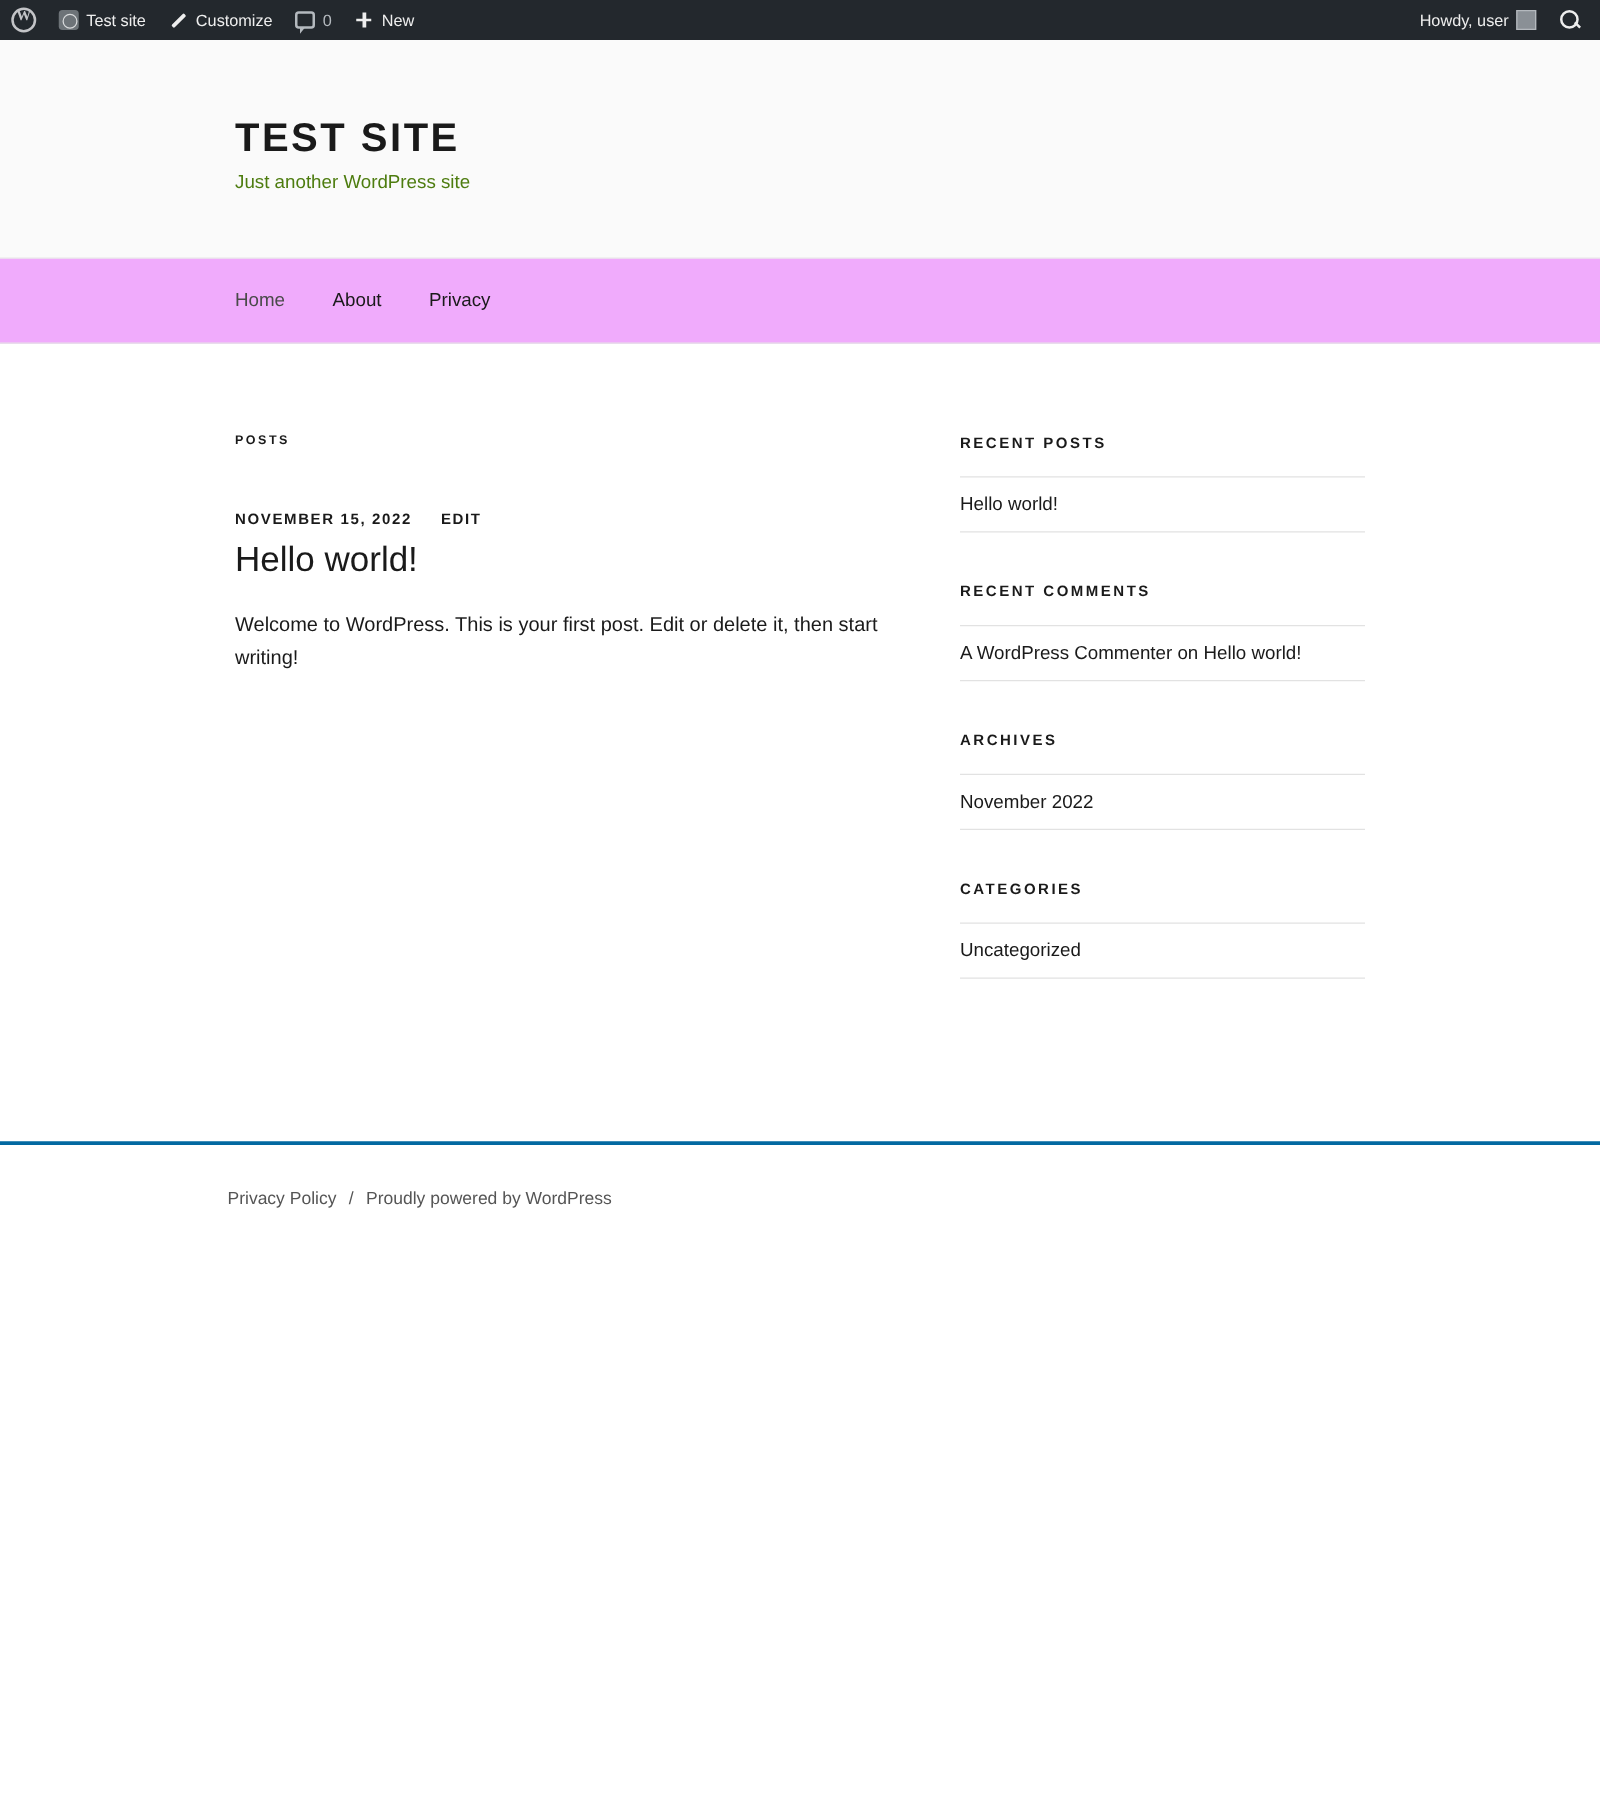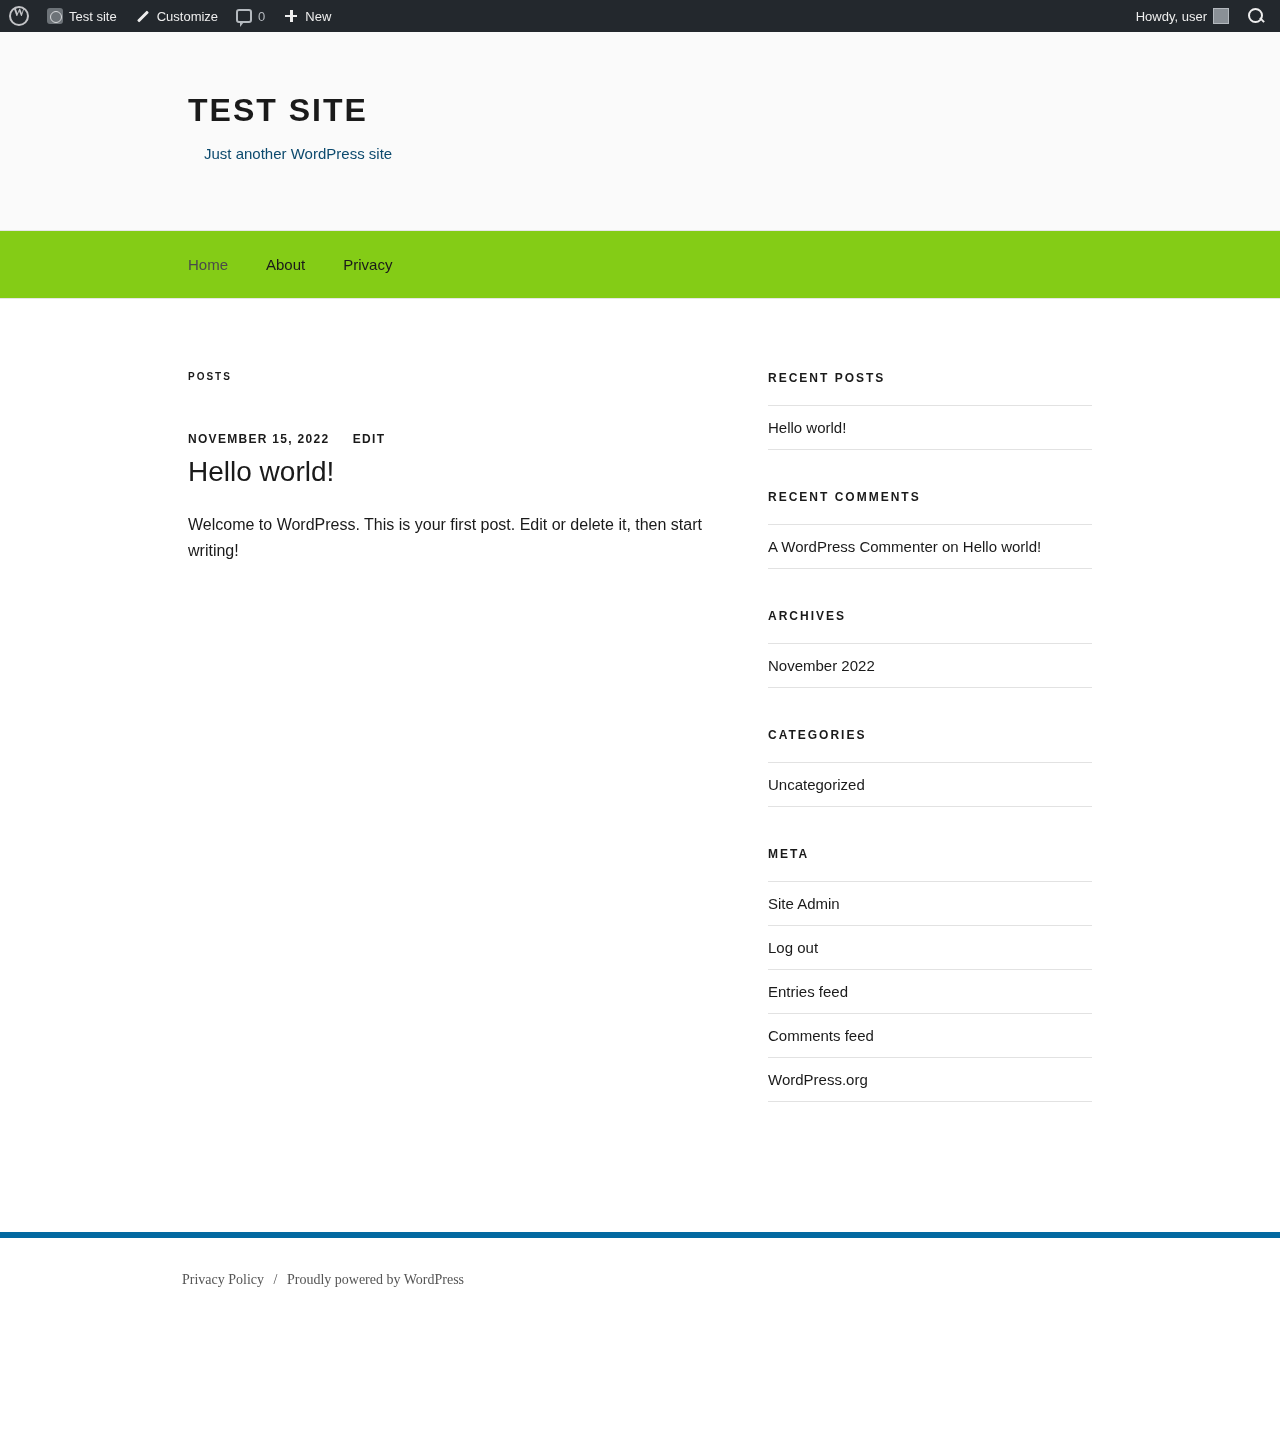--- a/index.html
+++ b/index.html
@@ -153,28 +153,28 @@
     font-family: "Liberation Sans", sans-serif;
     font-size: 32px;
     font-weight: bold;
     letter-spacing: 2px;
     text-transform: uppercase;
     margin: 0 0 8px 0;
     color: #1a1a1a;
   }
   .site-desc {
     font-size: 15px;
-    color: #0c4a6e;
-    margin: 16px;
+    color: #4d7c0f;
+    margin: 0;
   }
 
   
   .site-nav {
     border-bottom: 1px solid #e6e6e6;
-    background: #84cc16;
+    background: #f0abfc;
   }
   .nav-inner {
     width: 904px;
     margin-left: 188px;
     display: flex;
     align-items: center;
     height: 67px;
     gap: 38px;
   }
   .nav-item {
@@ -298,24 +298,23 @@
     border-bottom: 1px solid #e2e2e2;
     padding: 13px 0;
     font-size: 15px;
     color: #1a1a1a;
   }
   .widget ul li a { color: #1a1a1a; text-decoration: none; }
   .comment-item .byline { color: #1a1a1a; }
 
   
   .site-footer {
-    border-top: 6px solid #0369a1;
+    border-top: 3px solid #0369a1;
     margin-top: 90px;
     padding: 34px 0;
-    font-family: Liberation Serif, serif;
   }
   .footer-inner {
     width: 904px;
     margin-left: 182px;
     font-size: 14px;
     color: #555;
   }
   .footer-inner a { color: #555; text-decoration: none; }
   .footer-sep { margin: 0 6px; }
 </style>
@@ -418,40 +417,20 @@
 
     <section class="widget">
       <h3 class="widget-title">CATEGORIES</h3>
       <ul>
         <li>
           <a href="#">Uncategorized</a>
         </li>
       </ul>
     </section>
 
-    <section class="widget">
-      <h3 class="widget-title">META</h3>
-      <ul>
-        <li>
-          <a href="#">Site Admin</a>
-        </li>
-        <li>
-          <a href="#">Log out</a>
-        </li>
-        <li>
-          <a href="#">Entries feed</a>
-        </li>
-        <li>
-          <a href="#">Comments feed</a>
-        </li>
-        <li>
-          <a href="#">WordPress.org</a>
-        </li>
-      </ul>
-    </section>
 
   </aside>
 </div>
 
 <footer class="site-footer">
   <div class="footer-inner">
     <a href="#">Privacy Policy</a>
     <span class="footer-sep">/</span>
     <a href="#">Proudly powered by WordPress</a>
   </div>

